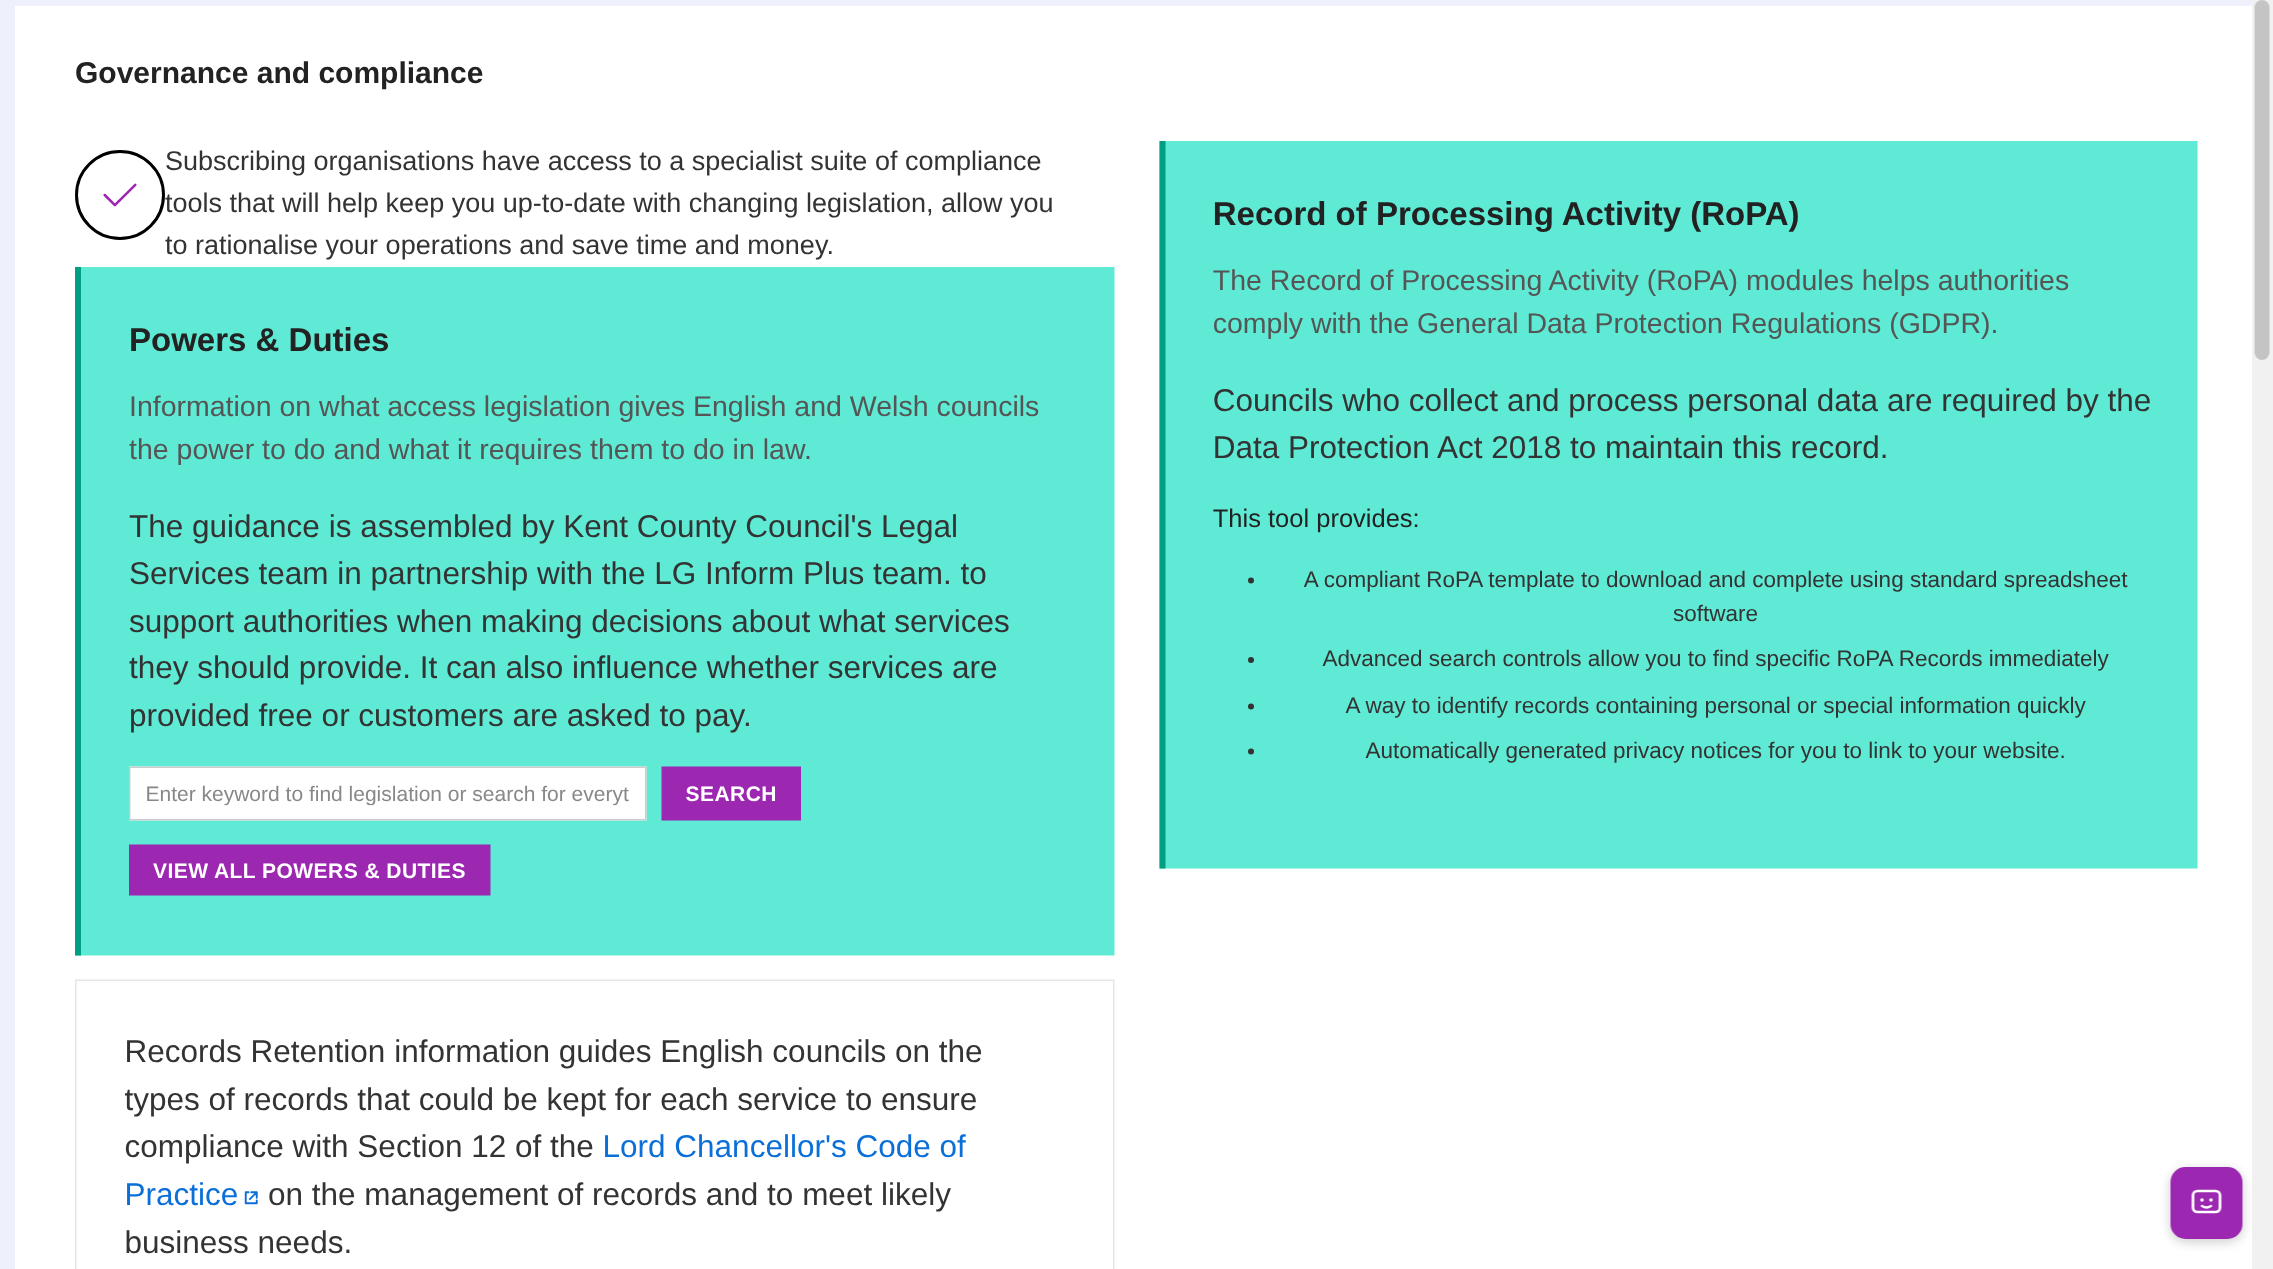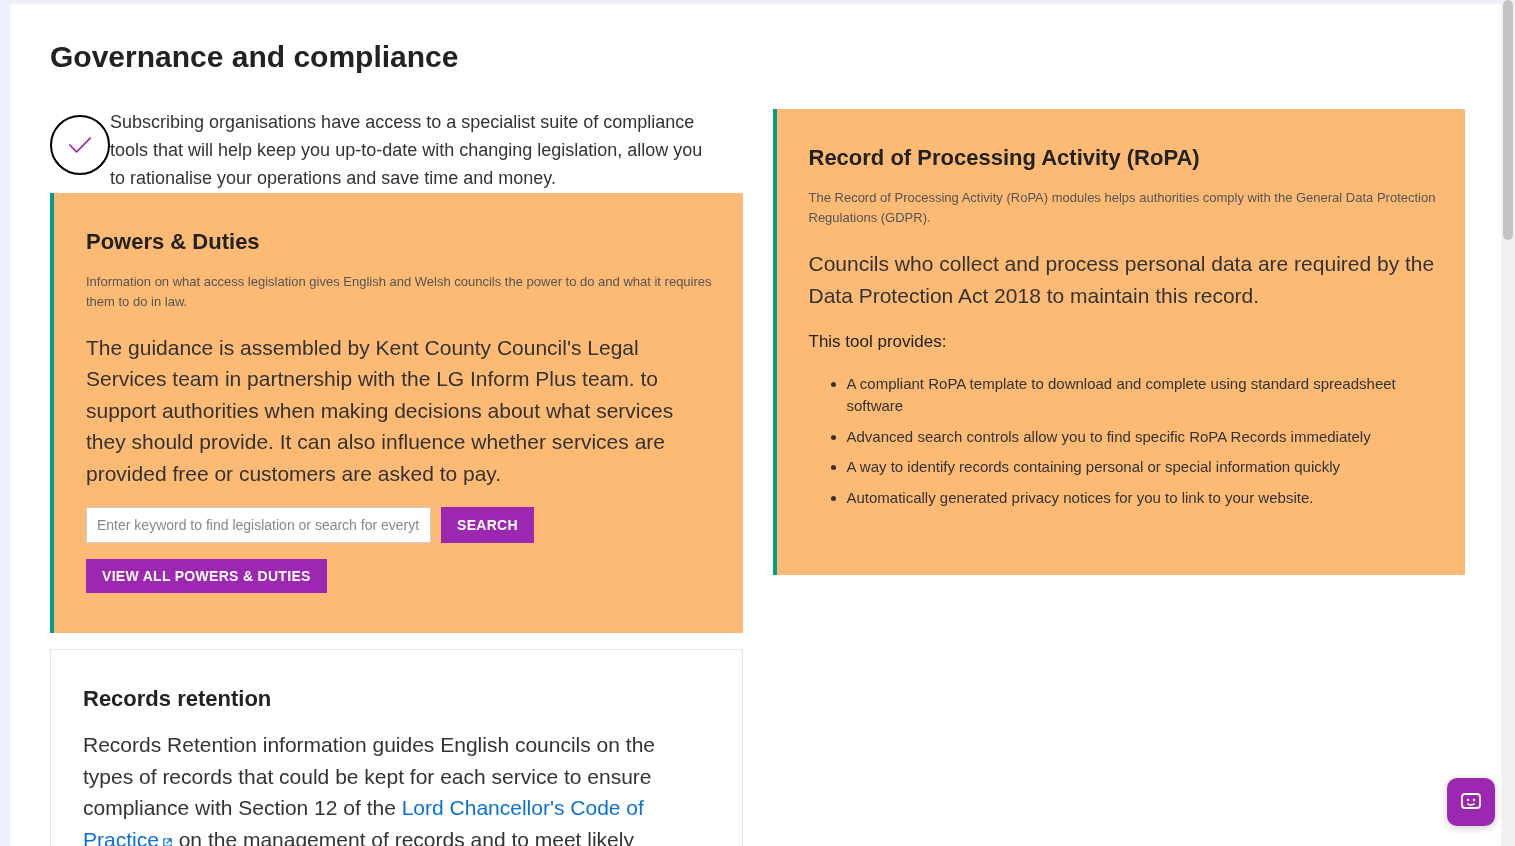--- a/index.html
+++ b/index.html
@@ -10,21 +10,21 @@
     font-size: 15px;
     line-height: 1.5;
   }
   .page {
     background: #fff;
     margin: 4px 10px 0 10px;
     padding: 30px 40px 40px 40px;
     min-height: 840px;
   }
   h1.page-title {
-    font-size: 30px;
+    font-size: 20px;
     font-weight: 600;
     color: #222;
     margin-bottom: 30px;
   }
   .columns {
     display: flex;
     gap: 30px;
     align-items: flex-start;
   }
   .col { flex: 1; }
@@ -44,38 +44,38 @@
     justify-content: center;
     margin-top: 6px;
   }
   .intro-icon svg { width: 34px; height: 34px; }
   .intro-text {
     font-size: 18px;
     color: #333;
     line-height: 1.55;
   }
   .card {
-    background: #fdba74;
+    background: #5eead4;
     border-left: 4px solid #009e82;
     padding: 32px 24px 40px 32px;
     margin-bottom: 16px;
   }
   .card-plain {
     background: #fff;
     border: 1px solid #e5e5e5;
     padding: 32px;
   }
   .card h2 {
     font-size: 22px;
     font-weight: 600;
     color: #222;
     margin-bottom: 14px;
   }
   .card .lead {
-    font-size: 13px;
+    font-size: 19px;
     color: #555;
     margin-bottom: 20px;
     line-height: 1.55;
   }
   .card p {
     font-size: 21px;
     color: #333;
     margin-bottom: 18px;
   }
   .card h3 {
@@ -85,20 +85,21 @@
     margin-bottom: 18px;
   }
   .card ul {
     padding-left: 38px;
     margin-bottom: 26px;
   }
   .card ul li {
     font-size: 15px;
     color: #333;
     margin-bottom: 8px;
+    text-align: center;
   }
   .search-row {
     display: flex;
     gap: 10px;
     margin-bottom: 16px;
   }
   .search-row input[type="text"] {
     flex: 0 1 345px;
     height: 36px;
     padding: 0 10px;
@@ -183,21 +184,20 @@
         <p class="lead">Information on what access legislation gives English and Welsh councils the power to do and what it requires them to do in law.</p>
         <p>The guidance is assembled by Kent County Council's Legal Services team in partnership with the LG Inform Plus team. to support authorities when making decisions about what services they should provide. It can also influence whether services are provided free or customers are asked to pay.</p>
         <div class="search-row">
           <input type="text" placeholder="Enter keyword to find legislation or search for everythin" style="">
           <button class="btn">SEARCH</button>
         </div>
         <button class="btn">VIEW ALL POWERS &amp; DUTIES</button>
       </div>
 
       <div class="card-plain card" style="background:#fff;border-left:1px solid #e5e5e5;">
-        <h2>Records retention</h2>
         <p>
           <span>Records Retention information guides English councils on the types of records that could be kept for each service to ensure compliance with Section 12 of the </span><a href="#" class="link"><span>Lord Chancellor's Code of Practice</span><span class="ext-icon"><svg width="11" height="11" viewBox="0 0 12 12">
                   <path d="M4 2 H2 V10 H10 V8 M6 2 H10 V6 M10 2 L5 7" stroke="#0a6fd9" stroke-width="1.4" fill="none" stroke-linecap="round" stroke-linejoin="round"></path>
                 </svg></span></a><span> on the management of records and to meet likely business needs.</span>
         </p>
 
       </div>
 
     </div>
 

